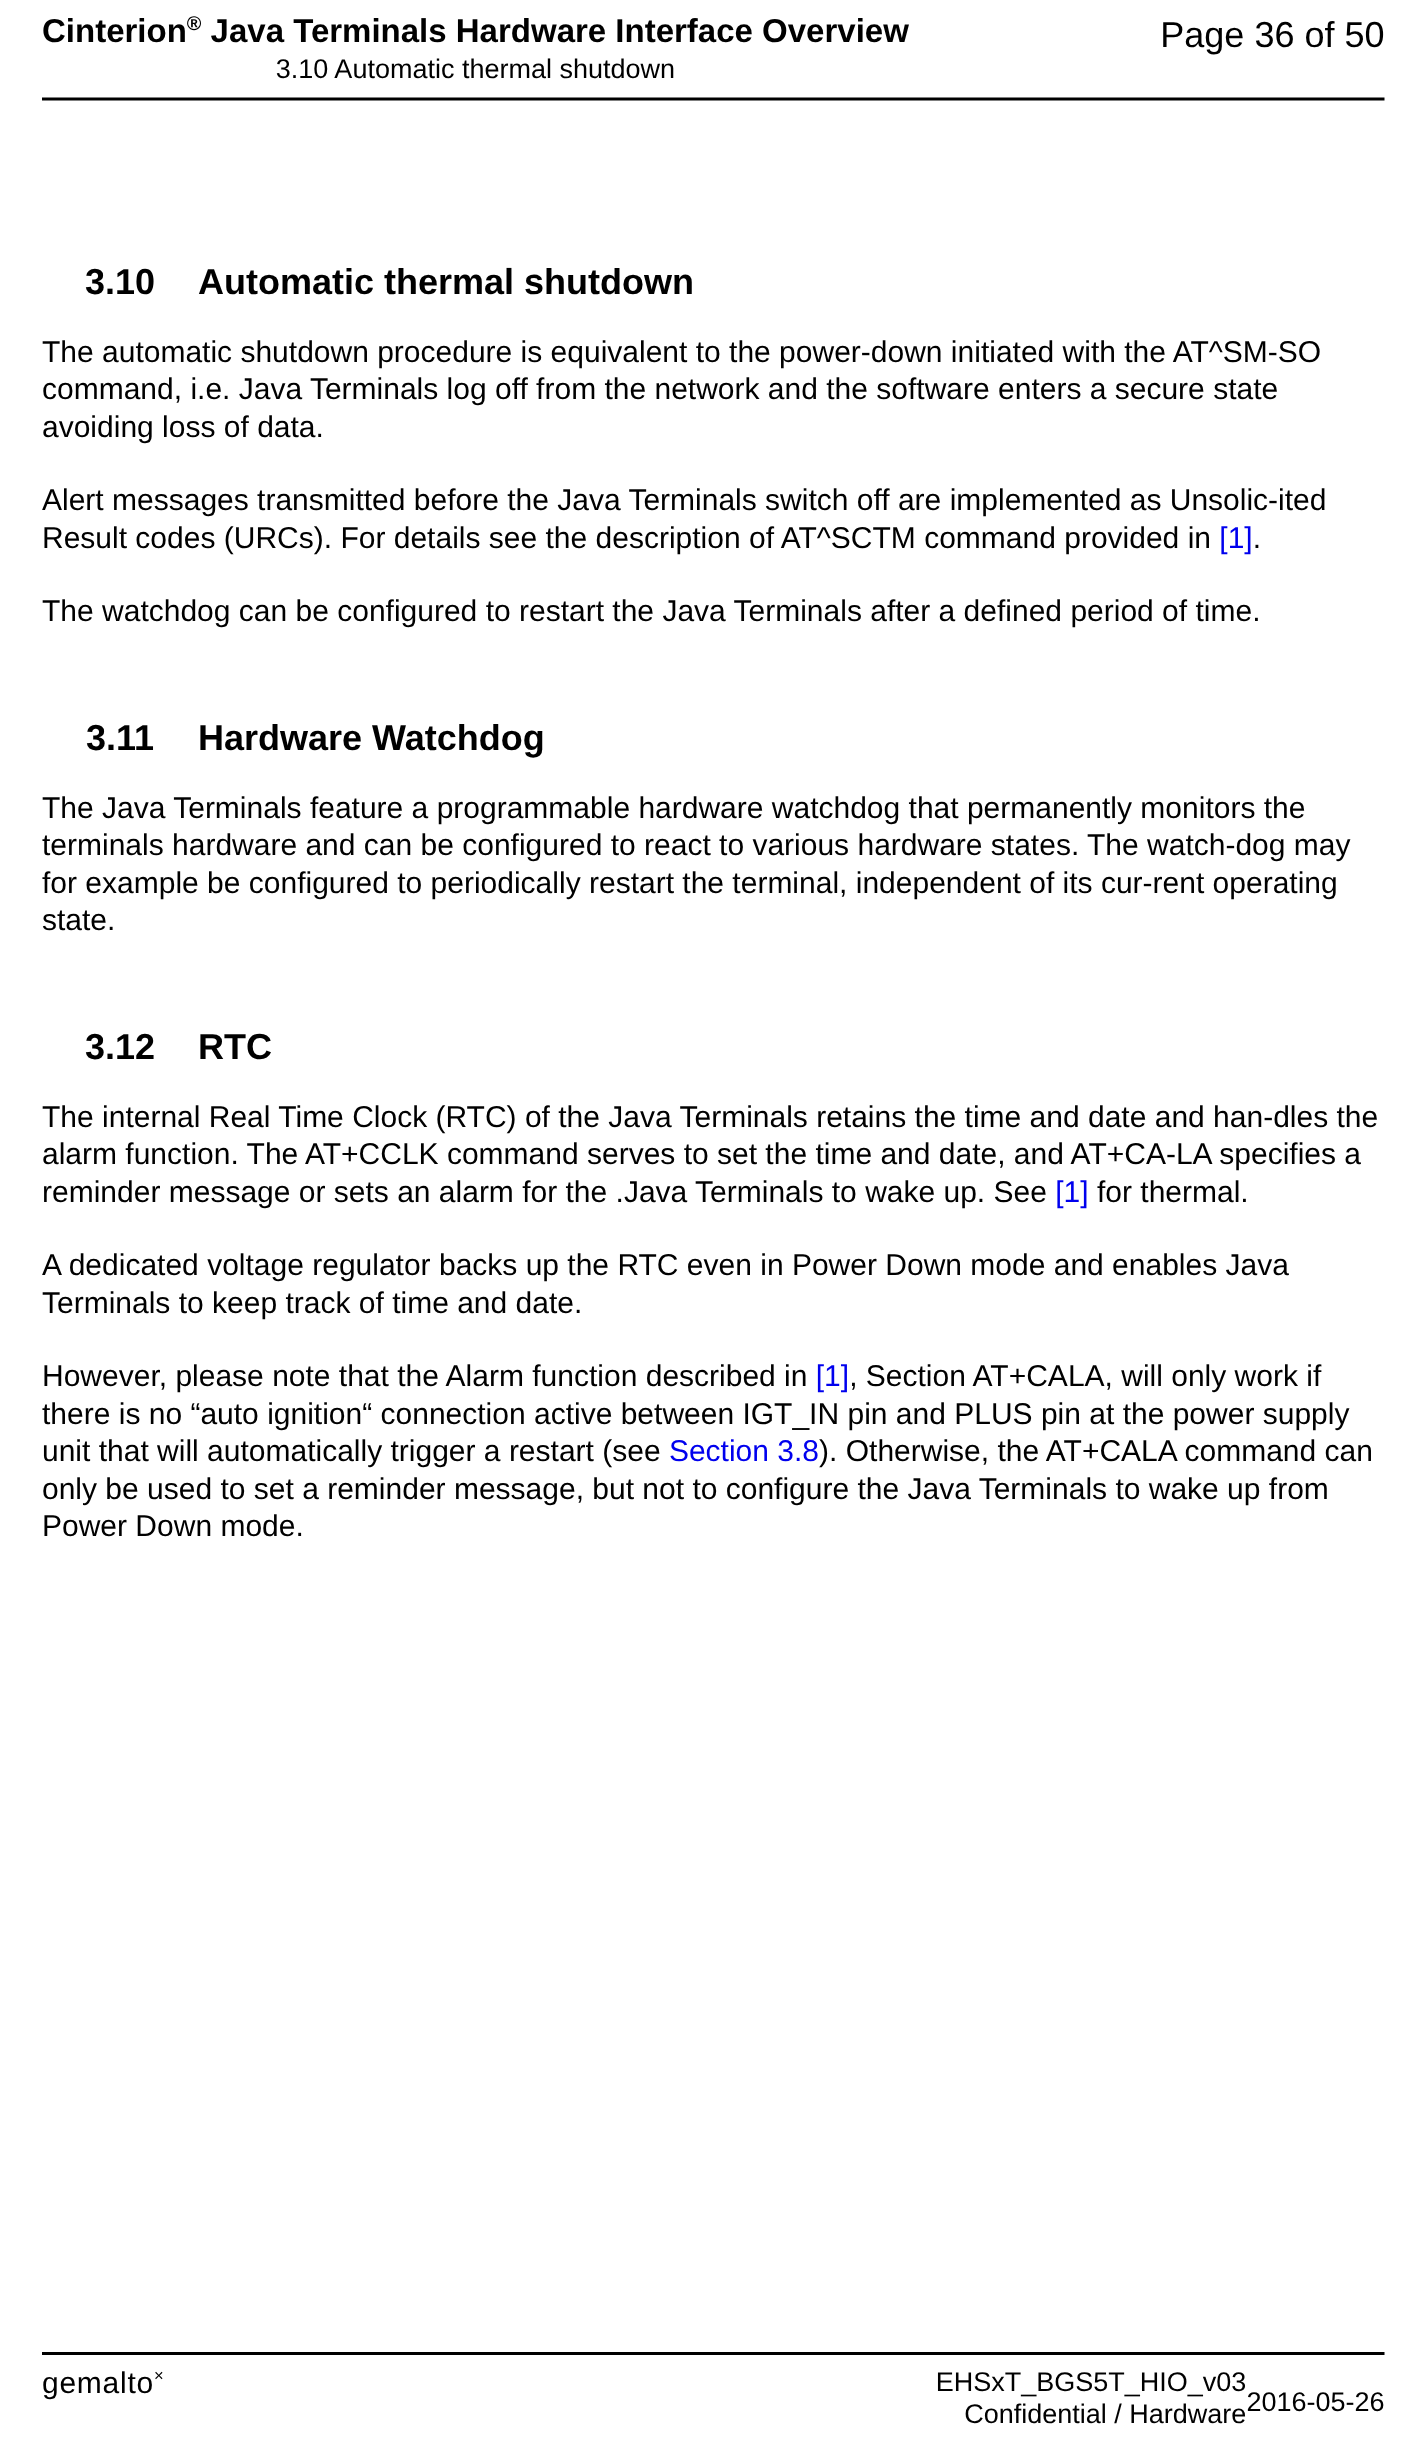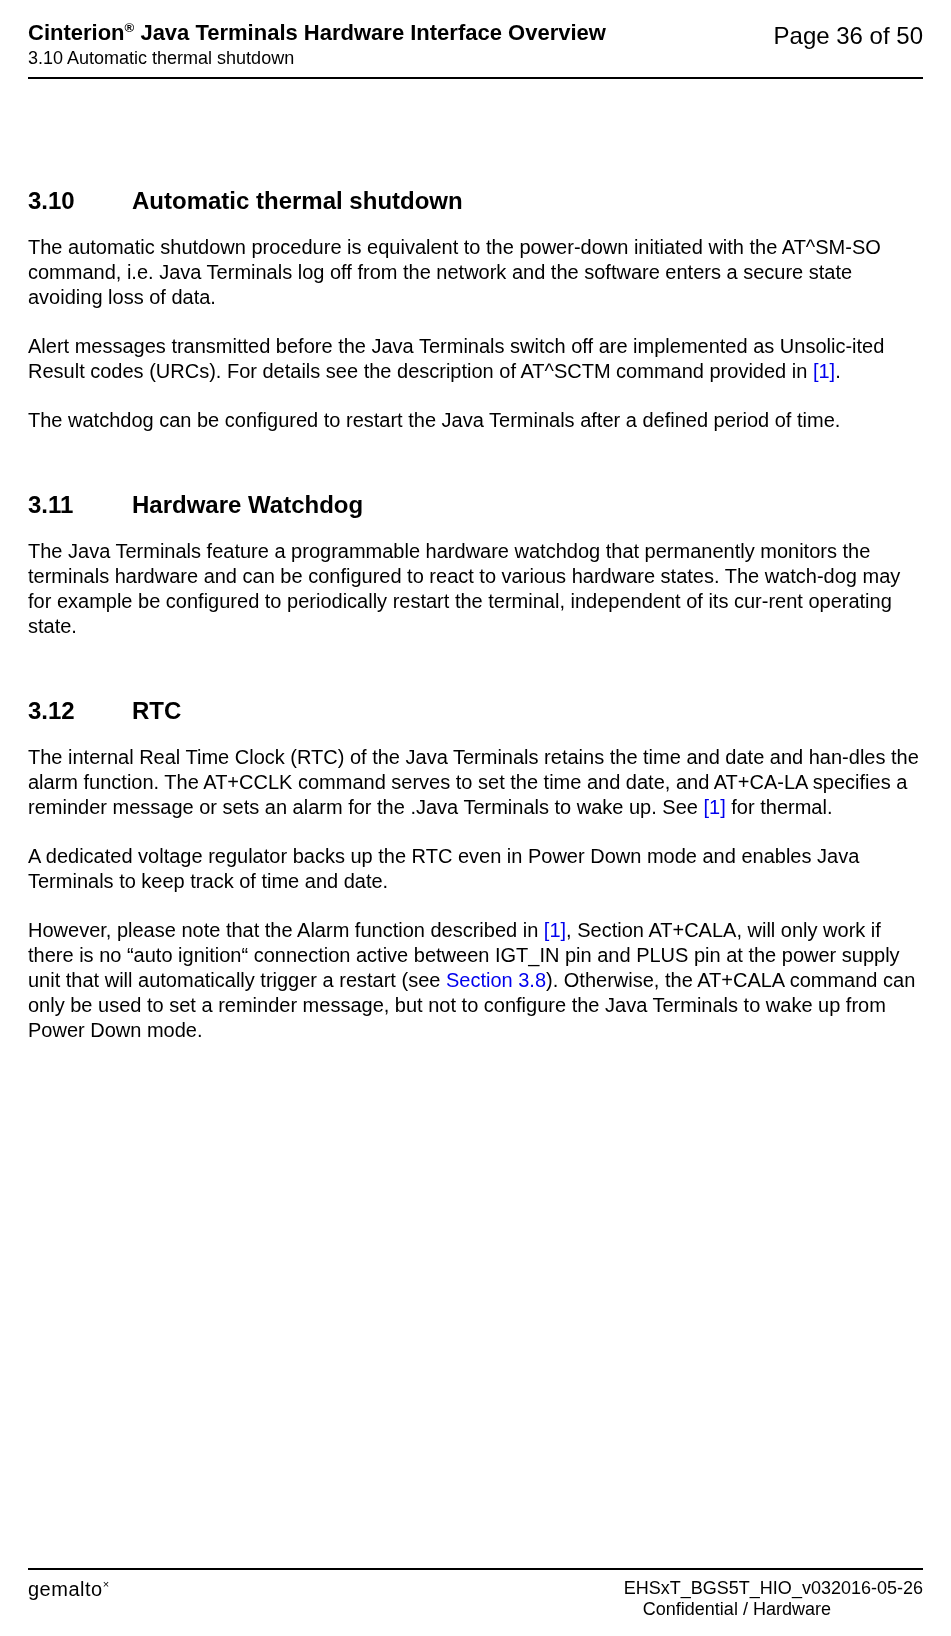--- a/index.html
+++ b/index.html
@@ -6,26 +6,27 @@
   html, body { width: 951px; height: 1636px; }
   body {
     font-family: Arial, Helvetica, sans-serif;
     font-size: 20px;
     color: #000;
     background: #fff;
     position: relative;
     padding: 0 28px;
   }
   .header {
-    padding-top: 20px;
+    padding-top: 8px;
     padding-bottom: 8px;
     border-bottom: 2px solid #000;
     display: flex;
     justify-content: space-between;
     align-items: flex-start;
+    text-align: center;
   }
   .header-left .title {
     font-size: 22px;
     font-weight: bold;
   }
   .header-left .subtitle {
     font-size: 18px;
     font-weight: normal;
     margin-top: 2px;
   }
@@ -34,41 +35,41 @@
     white-space: nowrap;
     padding-top: 2px;
   }
   .content { padding-top: 50px; }
   h2 {
     font-size: 24px;
     font-weight: bold;
     margin-bottom: 20px;
     margin-top: 58px;
   }
-  h2 .sec-num { display: inline-block; width: 104px; }
+  h2 .sec-num { display: inline-block; width: 104px; text-align: center; }
   p {
     font-size: 20px;
     line-height: 1.25;
     margin-bottom: 24px;
   }
   .ref { color: #0000ee; }
   .footer {
     position: absolute;
     bottom: 16px;
     left: 28px;
     right: 28px;
     border-top: 2px solid #000;
     padding-top: 8px;
     display: flex;
     justify-content: space-between;
     align-items: flex-start;
     font-size: 18px;
   }
   .footer-center { text-align: right; flex: 1; }
-  .footer-right { text-align: right; white-space: nowrap; }
+  .footer-right { text-align: right; white-space: nowrap; margin-top: 13px; }
   .logo {
     font-family: Liberation Sans, sans-serif;
     font-size: 20px;
     font-weight: normal;
     letter-spacing: 0.5px;
   }
   .logo .star { font-size: 11px; vertical-align: super; }
   sup { font-size: 0.6em; }
 </style>
 </head>

